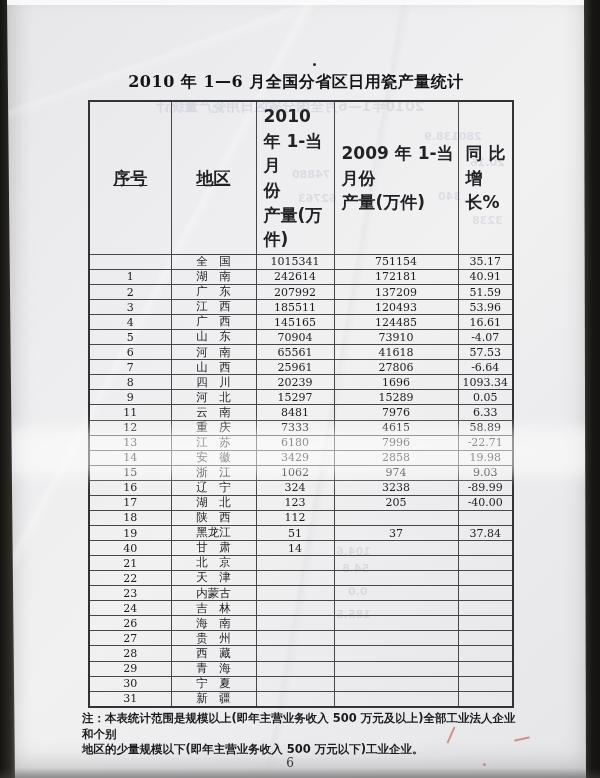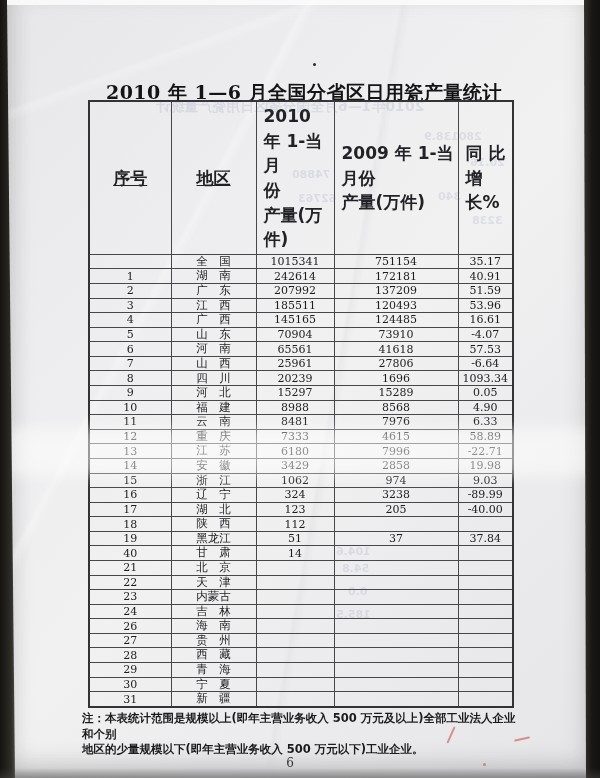--- a/index.html
+++ b/index.html
@@ -45,22 +45,22 @@
   .edge-top{
     position:absolute;left:0;top:0;width:600px;height:5px;
     background:rgba(252,252,253,.9);
   }
   .edge-bottom{
     position:absolute;left:0;bottom:0;width:600px;height:10px;
     background:linear-gradient(to top,rgba(70,70,70,.45),rgba(70,70,70,0));
   }
 
   .title{
-    position:absolute;top:72px;left:0;width:100%;margin:8px;
-    text-align:center;font-size:19px;font-weight:bold;letter-spacing:.5px;
+    position:absolute;top:72px;left:0;width:100%;margin:0;
+    text-align:center;font-size:16px;font-weight:bold;letter-spacing:.5px;
     color:#141416;font-family:"DejaVu Serif","DejaVu Sans",serif;
   }
 
   table.stat{
     position:absolute;left:82px;top:100px;width:424px;height:608px;
     border-collapse:collapse;table-layout:fixed;
     color:#1b1b1d;
   }
   table.stat th,table.stat td{
     border:1px solid #47474a;overflow:hidden;
@@ -204,27 +204,20 @@
     <td>1093.34</td>
   </tr>
           <tr>
     <td>9</td>
     <td class="region">河　北</td>
     <td>15297</td>
     <td>15289</td>
     <td>0.05</td>
   </tr>
           <tr>
-    <td>10</td>
-    <td class="region">福　建</td>
-    <td>8988</td>
-    <td>8568</td>
-    <td>4.90</td>
-  </tr>
-          <tr>
     <td>11</td>
     <td class="region">云　南</td>
     <td>8481</td>
     <td>7976</td>
     <td>6.33</td>
   </tr>
           <tr>
     <td>12</td>
     <td class="region">重　庆</td>
     <td>7333</td>

